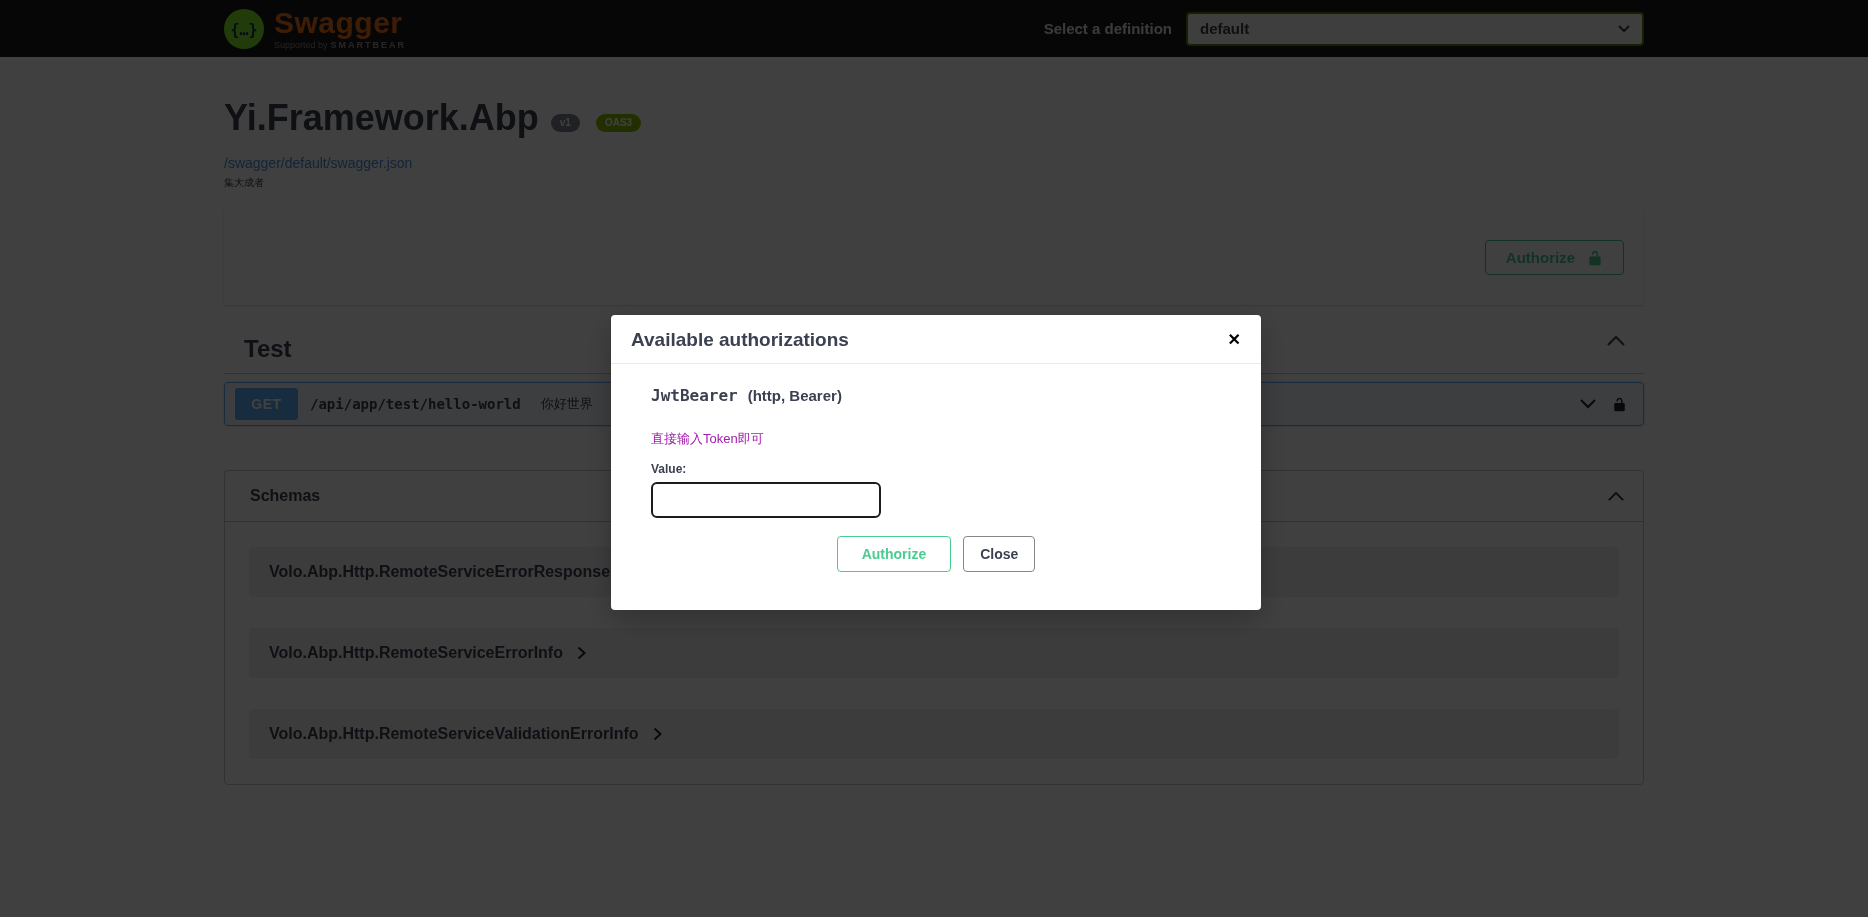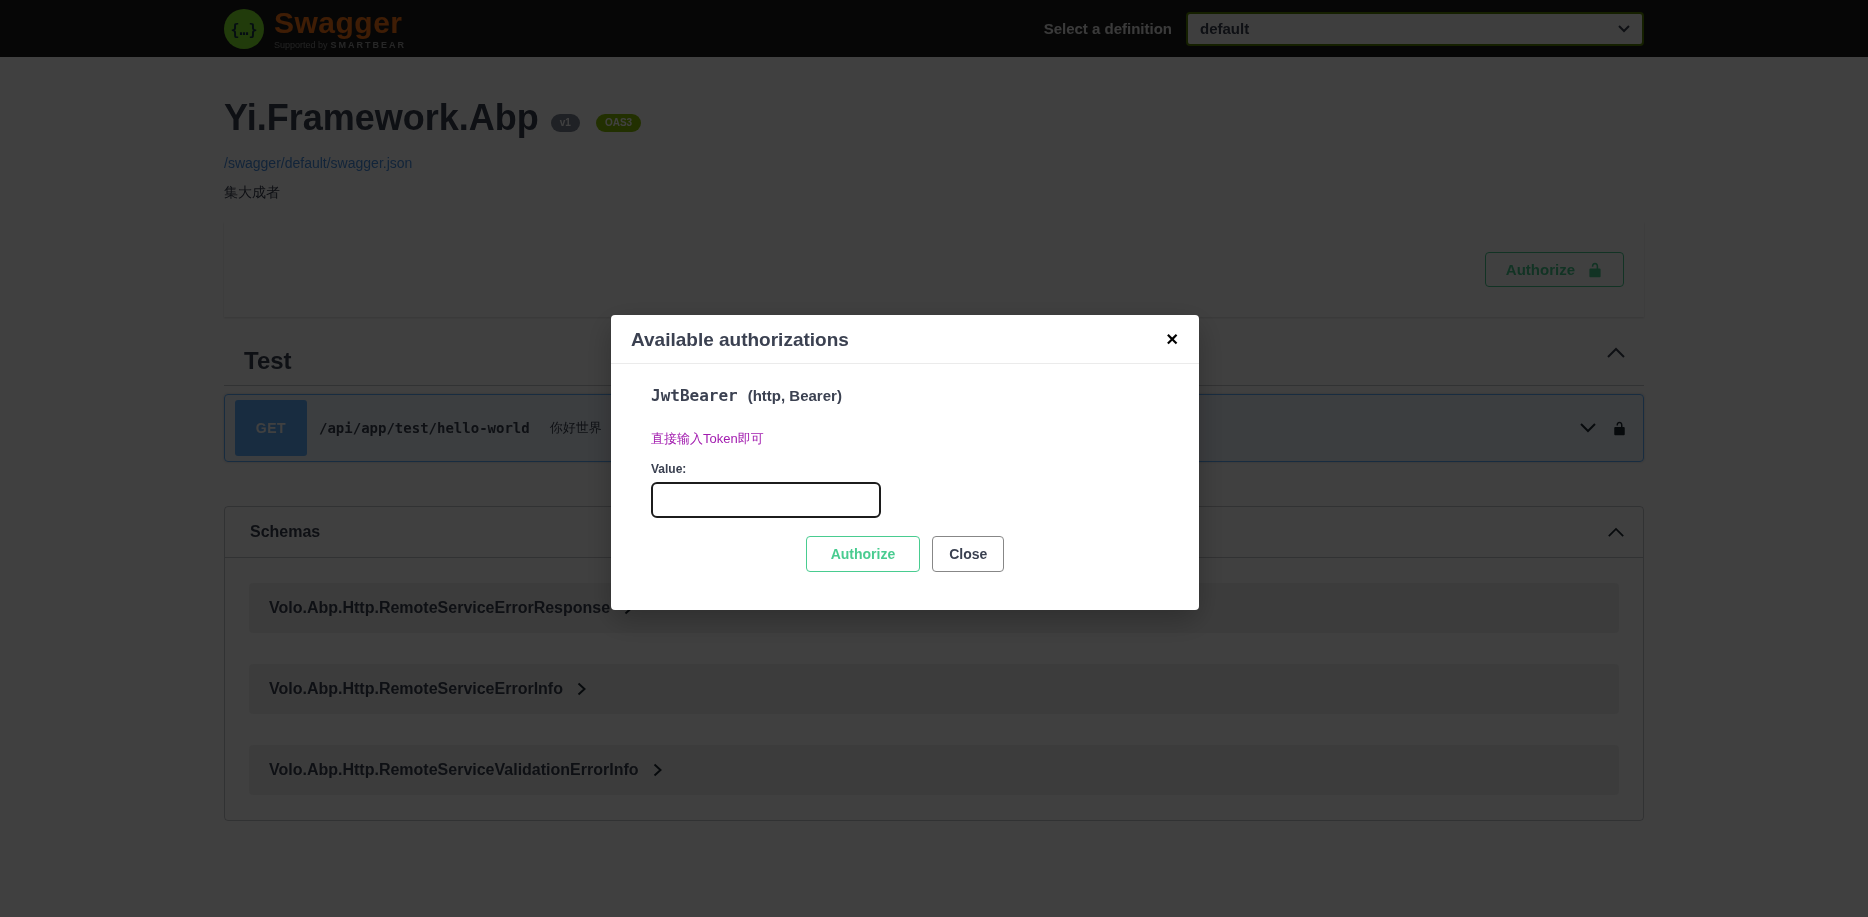--- a/index.html
+++ b/index.html
@@ -32,21 +32,21 @@
 
   
   .info { padding-top: 36px; }
   .title-row { display: flex; align-items: center; }
   .api-title { font-size: 36px; font-weight: 800; color: #3b4151; line-height: 1.4; }
   .badges { display: flex; gap: 16px; margin-left: 12px; margin-top: 10px; }
   .badge { font-size: 10px; font-weight: 700; color: #fff; padding: 4px 9px; border-radius: 50px; line-height: 1; }
   .badge-version { background: #7d8492; }
   .badge-oas { background: #89bf04; }
   .spec-link { display: inline-block; margin-top: 12px; font-size: 14px; color: #4990e2; text-decoration: none; }
-  .api-desc { margin-top: 12px; font-size: 14px; color: #3b4151; }
+  .api-desc { margin-top: 4px; font-size: 10px; color: #3b4151; }
 
   
   .scheme-container { margin-top: 20px; padding: 30px 0; background: #fff; box-shadow: 0 1px 2px 0 rgba(0,0,0,.15); }
   .scheme-container .wrap { display: flex; justify-content: flex-end; }
   .btn-authorize-main {
     display: flex; align-items: center; gap: 12px; height: 35px; padding: 0 20px;
     background: transparent; border: 1px solid #49cc90; border-radius: 4px;
     color: #49cc90; font-size: 15px; font-weight: 700; font-family: inherit; cursor: pointer;
   }
   .btn-authorize-main svg { display: block; }
@@ -57,21 +57,21 @@
     display: flex; align-items: flex-start; justify-content: space-between;
     padding: 10px 18px 10px 20px; border-bottom: 1px solid rgba(59,65,81,.3); cursor: pointer;
   }
   .tag-title { font-size: 24px; font-weight: 600; color: #3b4151; }
   .opblock {
     margin-top: 8px; border: 1px solid #61affe; background: rgba(97,175,254,.1);
     border-radius: 4px; box-shadow: 0 0 3px rgba(0,0,0,.19);
   }
   .opblock-summary { display: flex; align-items: center; padding: 5px 10px; cursor: pointer; }
   .method-badge {
-    width: 72px; text-align: center; padding: 20px 0; background: #61affe; color: #fff;
+    width: 63px; text-align: center; padding: 8px 0; background: #61affe; color: #fff;
     font-size: 14px; font-weight: 700; border-radius: 3px; letter-spacing: 0.5px;
   }
   .op-path { margin-left: 12px; font-size: 14px; font-weight: 700; color: #3b4151; }
   .op-desc { margin-left: 20px; font-size: 13px; color: #3b4151; }
   .op-spacer { flex: 1; }
   .op-icons { display: flex; align-items: center; gap: 16px; margin-right: 6px; }
 
   
   .models { margin-top: 44px; border: 1px solid rgba(59,65,81,.3); border-radius: 4px; }
   .models-header {
@@ -84,21 +84,21 @@
     height: 50px; background: rgba(0,0,0,.06); border-radius: 4px;
     display: flex; align-items: center; padding: 0 20px; margin-bottom: 31px; cursor: pointer;
   }
   .model-row:last-child { margin-bottom: 0; }
   .model-name { font-size: 16px; font-weight: 700; color: #3b4151; }
   .model-row svg { margin-left: 14px; }
 
   
   .backdrop { position: fixed; inset: 0; background: rgba(0,0,0,.75); z-index: 40; }
   .modal {
-    position: fixed; left: 611px; top: 315px; width: 588px; z-index: 50;
+    position: fixed; left: 611px; top: 315px; width: 650px; z-index: 50;
     background: #fff; border-radius: 4px; box-shadow: 0 10px 30px rgba(0,0,0,.25);
   }
   .modal-header {
     display: flex; align-items: center; justify-content: space-between;
     padding: 14px 20px 12px; border-bottom: 1px solid #ebebeb;
   }
   .modal-title { font-size: 19px; font-weight: 700; color: #3b4151; }
   .modal-close { background: none; border: none; font-size: 16px; font-weight: 700; color: #000; cursor: pointer; line-height: 1; }
   .modal-content { padding: 22px 40px 38px; }
   .scheme-heading { display: flex; align-items: baseline; }

